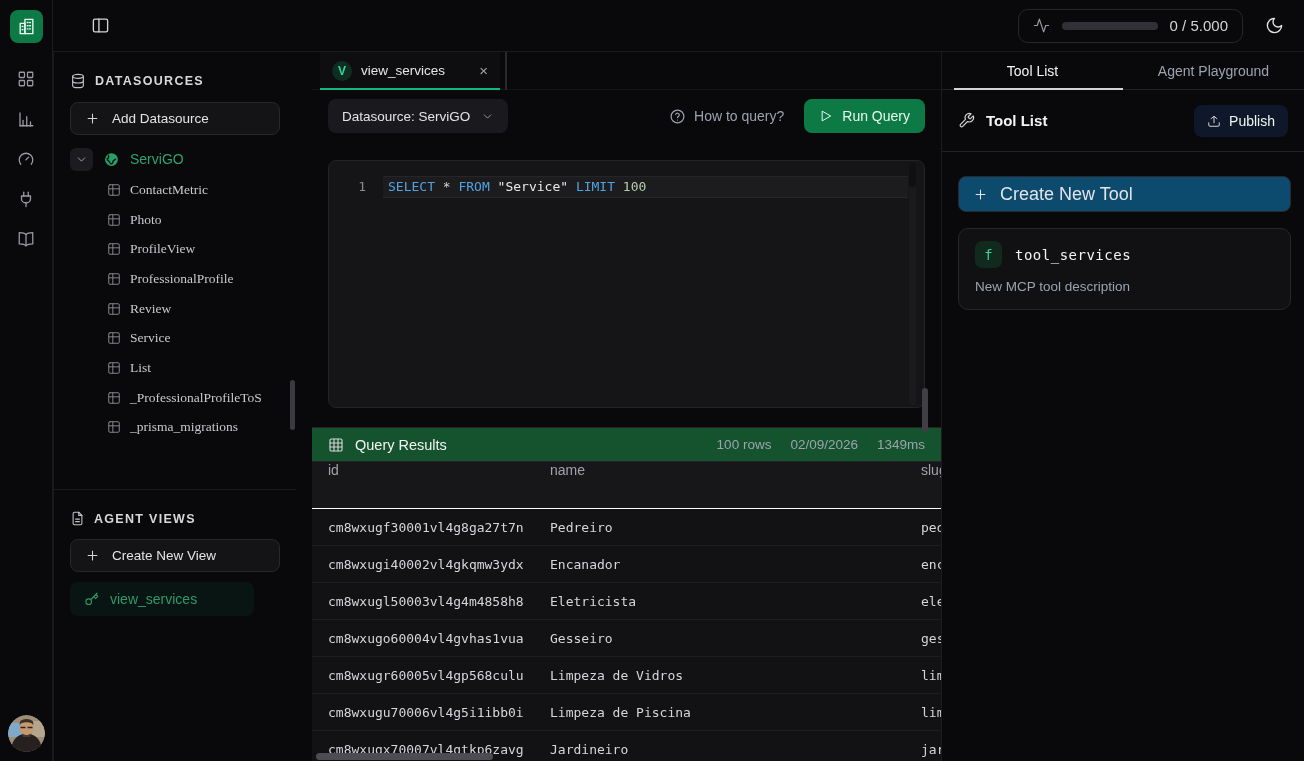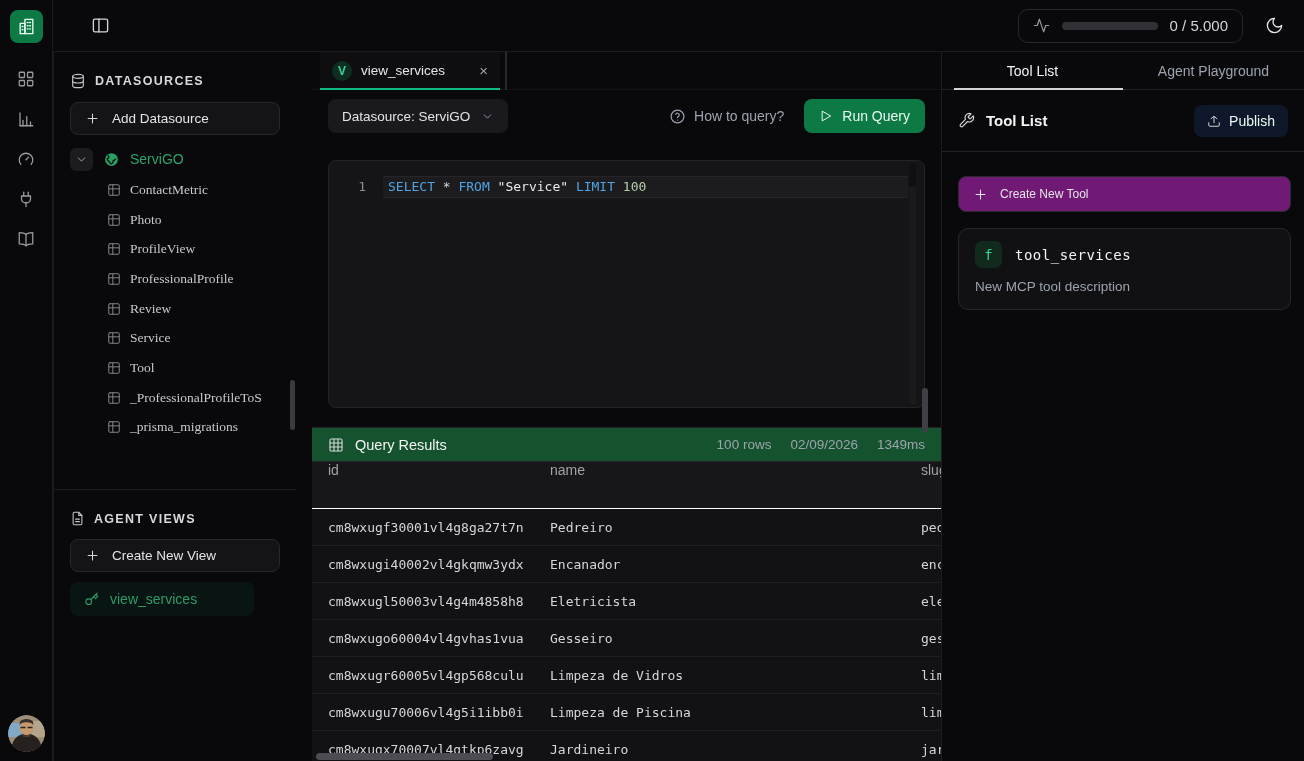--- a/index.html
+++ b/index.html
@@ -102,22 +102,22 @@
   .right-panel { position:absolute; left:941px; right:0; top:52px; bottom:0; border-left:1px solid #1c1c1f; }
   .rtabs { height:38px; display:flex; border-bottom:1px solid #232327; }
   .rtab { flex:1; display:grid; place-items:center; font-size:14px; color:#9ca3af; position:relative; cursor:pointer; }
   .rtab.active { color:#f4f4f5; }
   .rtab.active::after { content:''; position:absolute; left:12px; right:0; bottom:-1px; height:2px; background:#d4d4d8; }
   .rheader { height:62px; display:flex; align-items:center; gap:11px; padding:0 16px; border-bottom:1px solid #232327; }
   .rheader-title { font-size:15px; font-weight:bold; color:#f4f4f5; }
   .rheader svg { color:#d4d4d8; }
   .publish-btn { margin-left:auto; height:32px; border:none; border-radius:8px; background:#0f172a; color:#eafaf1;
                  display:flex; align-items:center; gap:8px; padding:0 13px; font-size:14px; cursor:pointer; font-family:inherit; }
-  .create-tool-btn { margin:24px 16px 0; height:36px; border:1px solid #2a2a2e; border-radius:8px; background:#701a75;
-                     display:flex; align-items:center; gap:12px; padding:0 14px; font-size:12px; color:#e4e4e7; cursor:pointer; width:333px; }
+  .create-tool-btn { margin:24px 16px 0; height:36px; border:1px solid #2a2a2e; border-radius:8px; background:#0c4a6e;
+                     display:flex; align-items:center; gap:12px; padding:0 14px; font-size:18px; color:#e4e4e7; cursor:pointer; width:333px; }
   .tool-card { margin:16px 16px 0; width:333px; border:1px solid #27272b; border-radius:10px; background:#111113;
                padding:12px 16px 15px; cursor:pointer; }
   .tool-head { display:flex; align-items:center; gap:13px; }
   .fn-badge { width:27px; height:27px; border-radius:7px; background:#12291e; color:#34d399; display:grid; place-items:center;
               font-family:"DejaVu Sans Mono", monospace; font-size:14px; }
   .tool-name { font-family:"DejaVu Sans Mono", monospace; font-size:14px; color:#f4f4f5; letter-spacing:.5px; }
   .tool-desc { margin-top:11px; color:#9ca3af; font-size:13.5px; }
 </style>
 </head>
 <body>
@@ -286,21 +286,21 @@
             <rect x="3" y="3" width="18" height="18" rx="2"></rect>
             <path d="M3 10h18M10 3v18"></path>
           </svg>
         <span>Service</span>
       </div>
       <div class="tree-item">
         <svg class="ico" width="14" height="14" viewBox="0 0 24 24">
             <rect x="3" y="3" width="18" height="18" rx="2"></rect>
             <path d="M3 10h18M10 3v18"></path>
           </svg>
-        <span>Tool</span>
+        <span>List</span>
       </div>
       <div class="tree-item">
         <svg class="ico" width="14" height="14" viewBox="0 0 24 24">
             <rect x="3" y="3" width="18" height="18" rx="2"></rect>
             <path d="M3 10h18M10 3v18"></path>
           </svg>
         <span>_ProfessionalProfileToS</span>
       </div>
       <div class="tree-item">
         <svg class="ico" width="14" height="14" viewBox="0 0 24 24">

